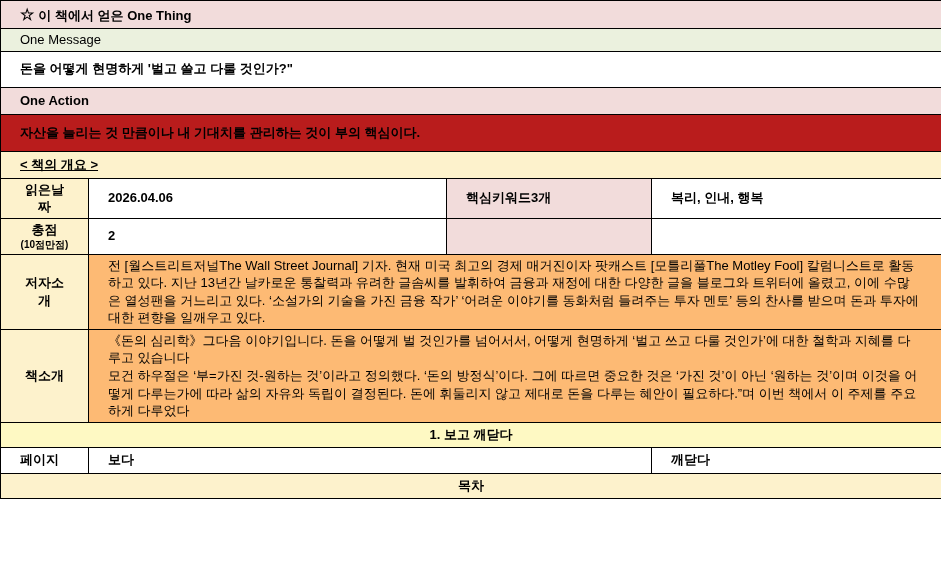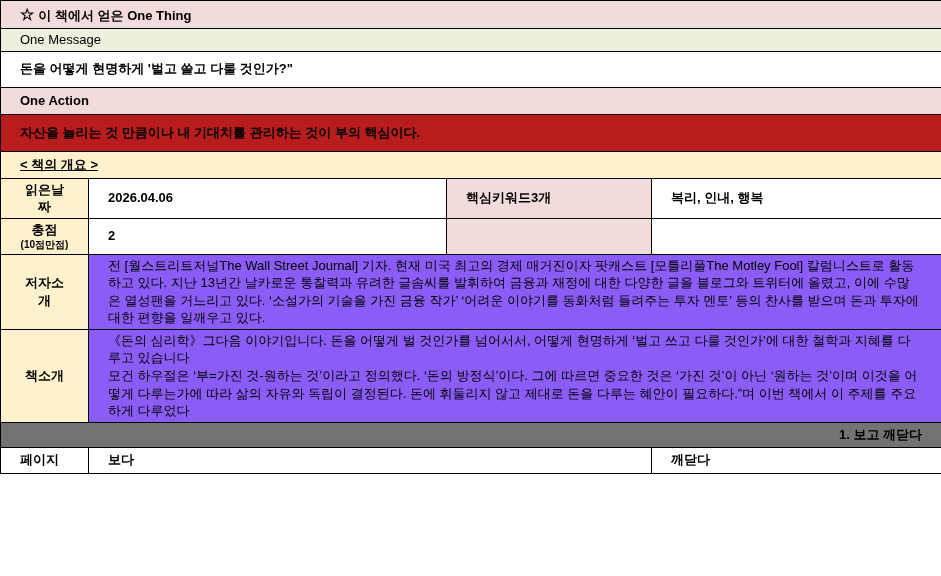--- a/index.html
+++ b/index.html
@@ -120,33 +120,33 @@
 
   
   .intro-lbl {
     background: #fdf2cc;
     font-weight: bold;
     text-align: center;
     font-size: 13px;
     font-family: Liberation Serif, serif;
   }
   .intro-body {
-    background: #8b5cf6;
+    background: #fdba74;
     font-size: 11.7px;
     line-height: 1.42;
     padding: 4px 6px 4px 7px;
     vertical-align: middle;
   }
 
   
   .r-chapter td {
-    background: #737373;
+    background: #fef9c3;
     font-size: 14px;
     font-weight: bold;
-    text-align: right;
+    text-align: center;
     height: 25px;
   }
   
   .r-colhead td {
     background: #ffffff;
     font-size: 14px;
     font-weight: bold;
     text-align: left;
     height: 26px;
   }
@@ -229,16 +229,19 @@
       <tr class="r-chapter">
         <td colspan="4">1. 보고 깨닫다</td>
       </tr>
 
       <tr class="r-colhead">
         <td>페이지</td>
         <td colspan="2">보다</td>
         <td>깨닫다</td>
       </tr>
 
+      <tr class="r-toc">
+        <td colspan="4">목차</td>
+      </tr>
 
     </tbody>
   </table>
 </div>
 
 </body></html>

